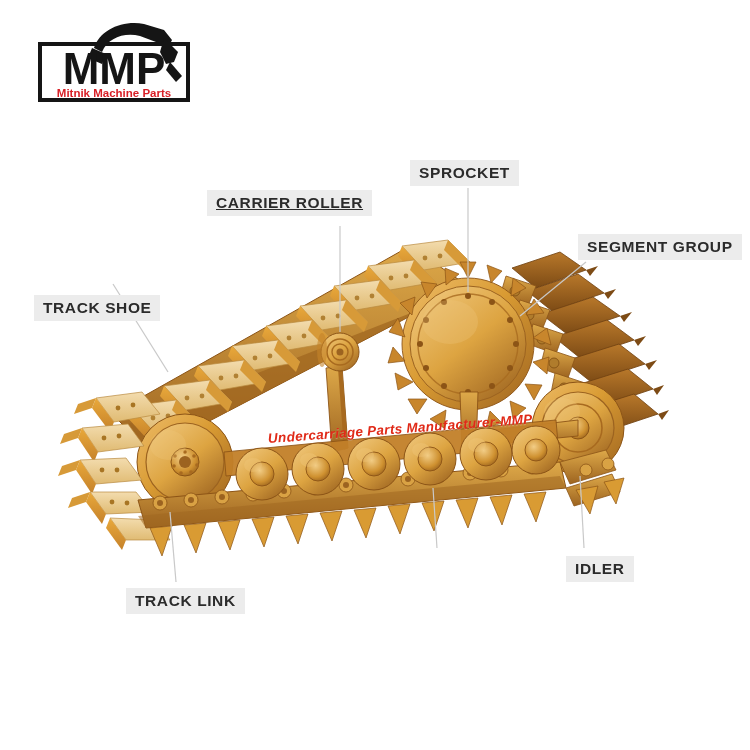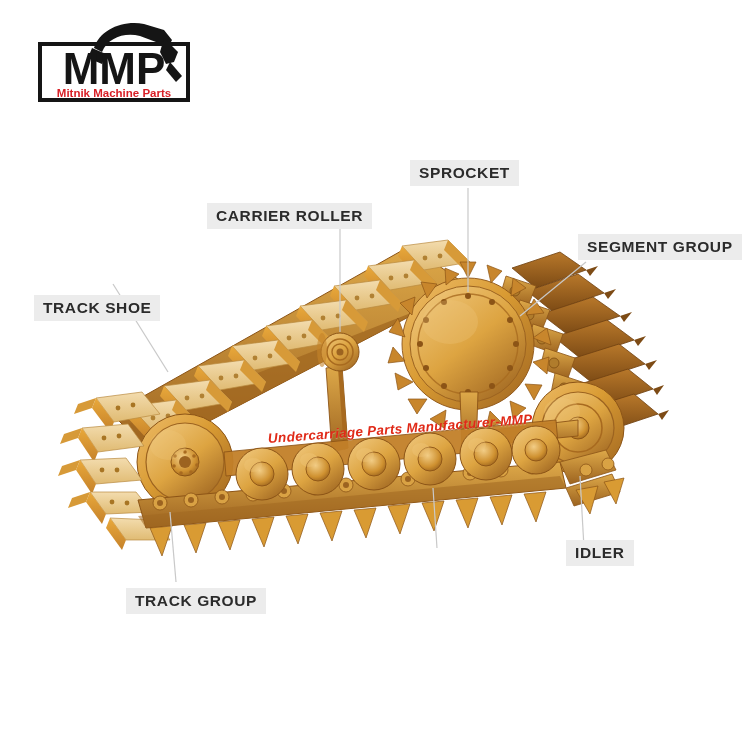--- a/index.html
+++ b/index.html
@@ -472,19 +472,19 @@
 
       <text x="78" y="66" font-family="'Liberation Sans',sans-serif" font-size="44" font-weight="bold" fill="#151515" text-anchor="middle">MMP</text>
 
       <text x="78" y="79" font-family="'Liberation Sans',sans-serif" font-size="11.5" font-weight="bold" fill="#d81f26" text-anchor="middle">Mitnik Machine Parts</text>
     </svg>
   </div>
 
   <div class="watermark">Undercarriage Parts Manufacturer-MMP</div>
 
   <div class="label" style="left:34px;top:252px;margin-top:43px;">TRACK SHOE</div>
-  <div class="label" style="left:207px;top:203px;">CARRIER ROLLER</div>
+  <div class="label" style="left:207px;top:190px;text-decoration:underline;">CARRIER ROLLER</div>
   <div class="label" style="left:410px;top:160px;">SPROCKET</div>
   <div class="label" style="left:578px;top:234px;">SEGMENT GROUP</div>
-  <div class="label" style="left:566px;top:540px;">IDLER</div>
-  <div class="label" style="left:126px;top:588px;">TRACK GROUP</div>
+  <div class="label" style="left:566px;top:556px;">IDLER</div>
+  <div class="label" style="left:126px;top:588px;">TRACK LINK</div>
 
 </div>
 
 </body></html>

